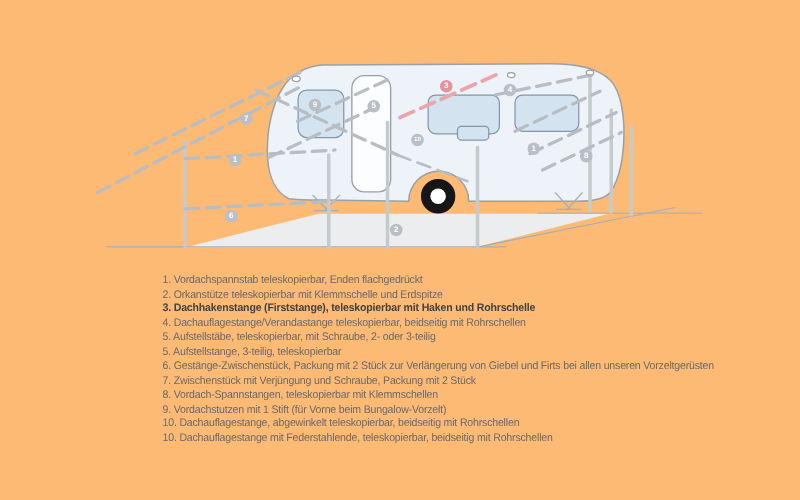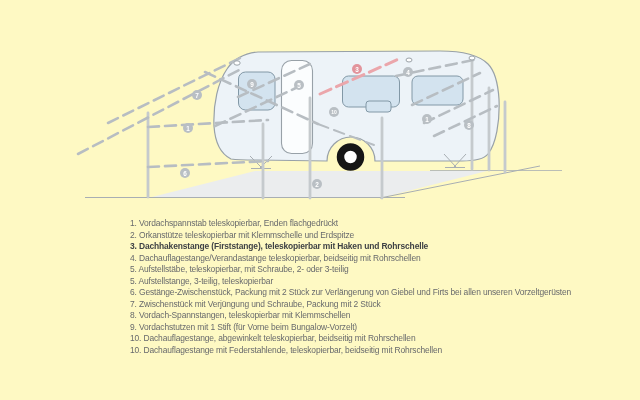--- a/index.html
+++ b/index.html
@@ -1,20 +1,20 @@
 <!DOCTYPE html>
 <html><head>
 <meta charset="utf-8">
 <style>
   html,body { margin:0; padding:0; background:#ffffff; }
   body {
     width:640px; height:400px; overflow:hidden;
     font-family:"Liberation Sans", sans-serif;
   }
-  .stage { position:relative; width:640px; height:400px; background:#fef9c3; }
+  .stage { position:relative; width:640px; height:400px; background:#fdba74; }
   svg.diagram { position:absolute; left:0; top:6px; }
   .parts-list { position:absolute; left:130px; top:218px; width:505px; }
   .parts-list .item {
     font-size:8.8px; line-height:11.55px; color:#67696c;
     white-space:nowrap; letter-spacing:-0.15px;
     transform:scaleX(0.96); transform-origin:0 0;
   }
   .parts-list .item.bold { font-weight:bold; color:#3f4245; }
   .marker-text {
     font-family:"Liberation Sans", sans-serif;

